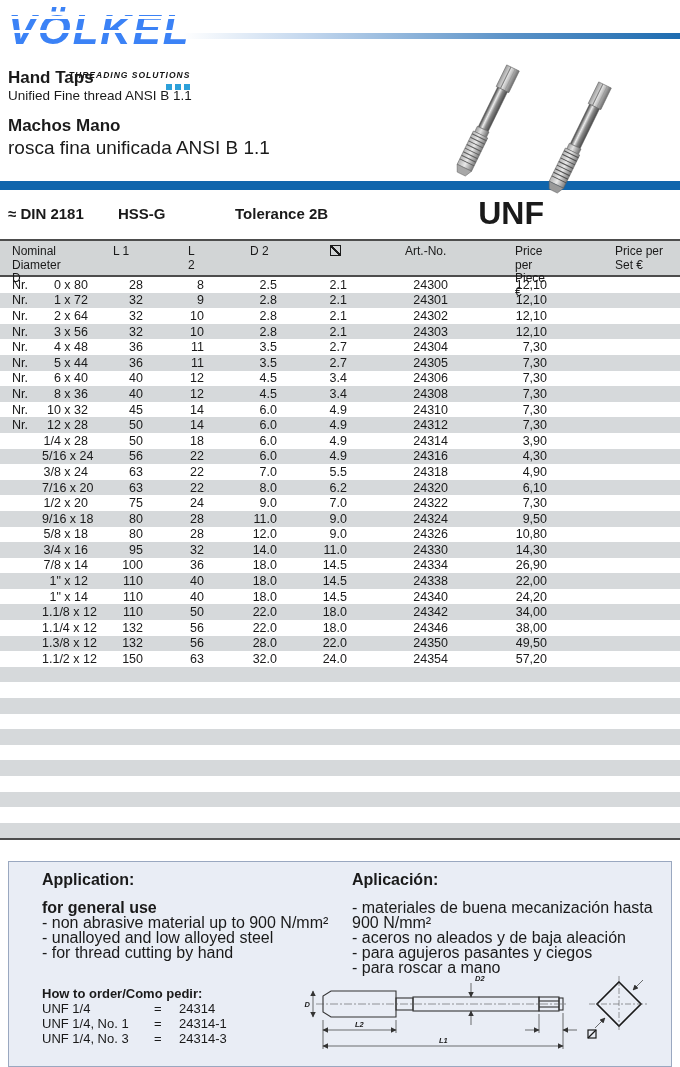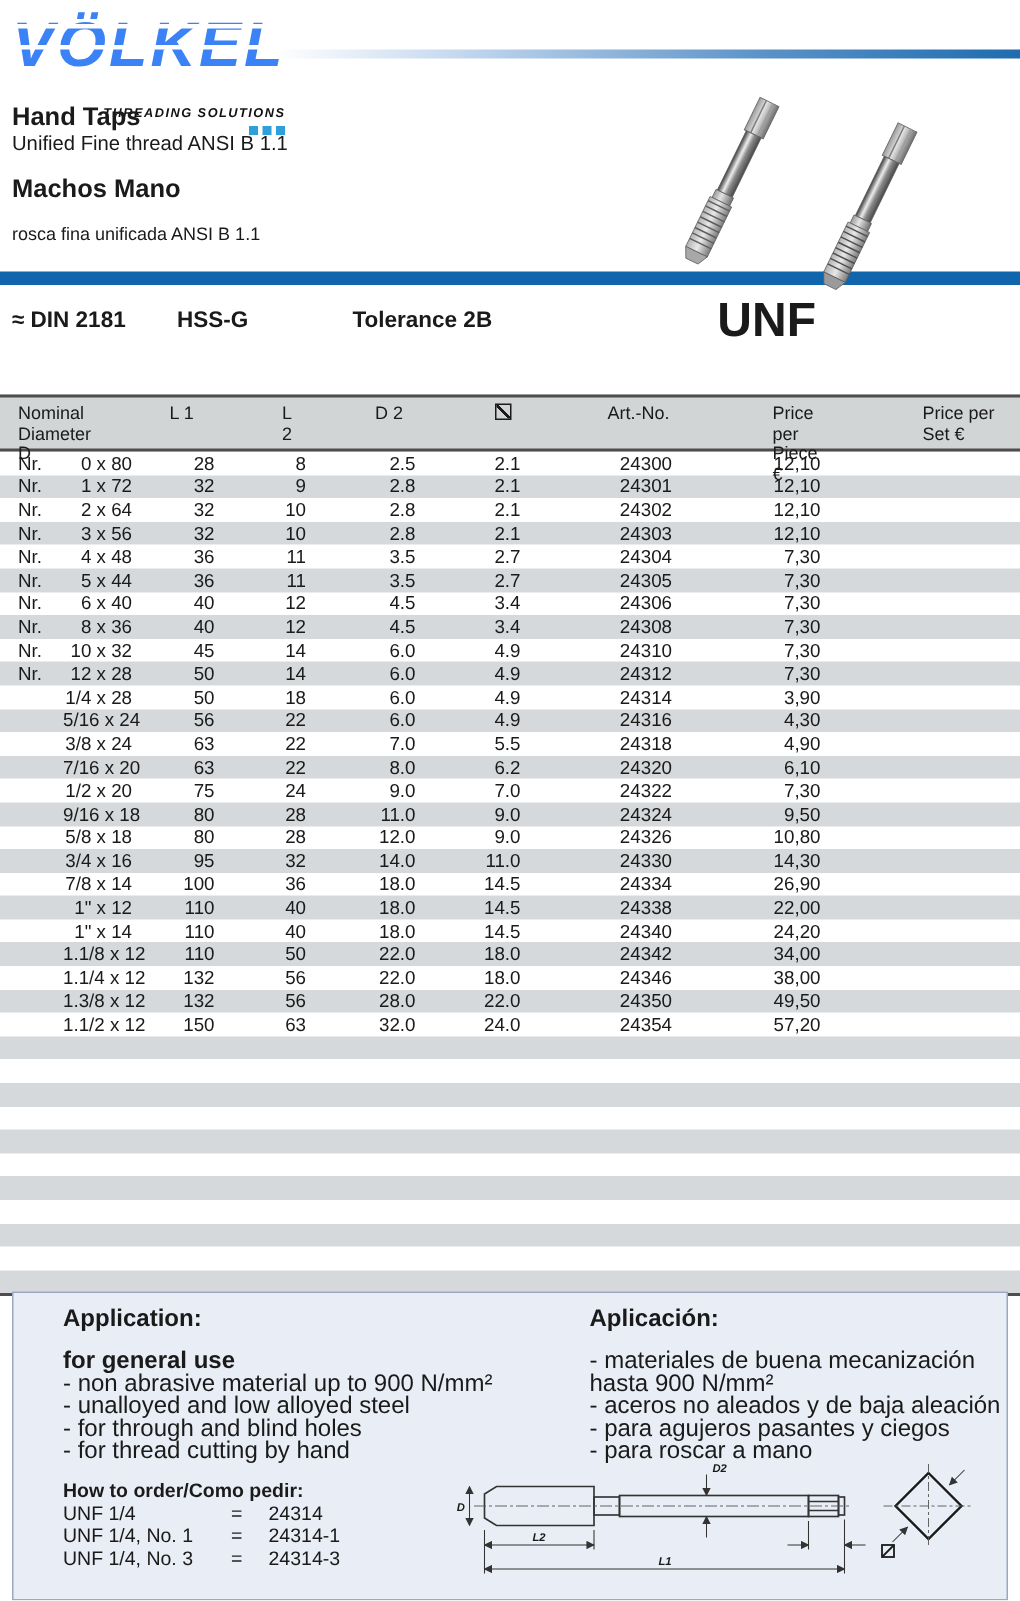--- a/index.html
+++ b/index.html
@@ -16,33 +16,33 @@
             font-size:8.5px;font-weight:bold;font-style:italic;letter-spacing:1px;color:#111;flex-direction:column;}
   .logo-squares{display:flex;gap:3px;margin-left:2px;}
   .logo-square{width:6px;height:6px;background:#2da0d9;}
 
   .top-strip{position:absolute;left:183px;top:33px;width:497px;height:6px;
              background:linear-gradient(90deg,rgba(200,220,240,0) 0%,#c3d7ee 25%,#5c93c8 65%,#1e6cb0 100%);}
 
   .title-en{position:absolute;left:8px;top:68px;font-size:17px;font-weight:bold;}
   .subtitle-en{position:absolute;left:8px;top:88px;font-size:13.5px;}
   .title-es{position:absolute;left:8px;top:116px;font-size:17px;font-weight:bold;}
-  .subtitle-es{position:absolute;left:8px;top:137px;font-size:12px;margin-top:12px;}
+  .subtitle-es{position:absolute;left:8px;top:137px;font-size:19px;}
 
   .blue-bar{position:absolute;left:0;top:181px;width:680px;height:9px;background:#1065ac;}
   .photo{position:absolute;left:450px;top:45px;width:230px;height:152px;z-index:5;}
 
   .spec{position:absolute;left:0;top:203px;width:552px;height:34px;font-size:15px;font-weight:bold;}
   .spec-din{position:absolute;left:8px;top:2px;}
   .spec-hss{position:absolute;left:118px;top:2px;}
   .spec-tol{position:absolute;left:235px;top:2px;}
   .spec-unf{position:absolute;right:8px;top:-8px;font-size:32px;}
 
   
-  .table{position:absolute;left:0;top:239px;width:680px;margin-top:24px;}
+  .table{position:absolute;left:0;top:239px;width:680px;}
   .thead{box-sizing:border-box;height:38px;background:#d2d5d6;
          border-top:2px solid #4d4d4d;border-bottom:2px solid #4d4d4d;
          display:grid;grid-template-columns:98px 45px 61px 73px 70px 101px 99px 133px;
          font-size:12px;line-height:13.5px;padding-top:4px;}
   .h1{padding-left:12px;} .h2{padding-left:15px;} .h3{padding-left:45px;}
   .h4{padding-left:46px;} .h5{padding-left:53px;} .h6{padding-left:58px;}
   .h7{padding-left:67px;} .h8{padding-left:68px;}
   .trow{display:grid;grid-template-columns:98px 45px 61px 73px 70px 101px 99px 133px;
         height:15.6px;align-items:center;font-size:12.5px;}
   .trow.striped{background:#d6d9db;}
@@ -52,21 +52,21 @@
   .cn{text-align:right;}
   .tbottom{border-bottom:2px solid #4d4d4d;}
 
   .sq-icon{display:inline-block;width:9px;height:9px;border:1.3px solid #1a1a1a;vertical-align:-1px;
            background:linear-gradient(45deg,transparent 44%,#1a1a1a 44%,#1a1a1a 56%,transparent 56%);}
 
   
   .app-box{position:absolute;left:8px;top:861px;width:664px;height:206px;box-sizing:border-box;
            background:#e9edf5;border:1px solid #9aa8c0;}
   .app-col{position:absolute;top:10px;font-size:16px;line-height:15px;}
-  .col-en{left:33px;} .col-es{left:343px;margin-left:41px;}
+  .col-en{left:33px;} .col-es{left:343px;}
   .app-title{font-weight:bold;margin-bottom:13px;}
   .app-heading{font-weight:bold;}
   .app-col ul{margin:0;padding:0;list-style:none;}
   .order{position:absolute;left:33px;top:124px;font-size:13px;line-height:15px;}
   .order-title{font-weight:bold;}
   .order-line{display:flex;}
   .order-item{width:112px;} .order-eq{width:25px;}
   .diagram{position:absolute;left:292px;top:100px;width:370px;height:100px;}
 </style>
 </head>
@@ -528,21 +528,20 @@
     <div class="tbottom"></div>
   </div>
 
   <div class="app-box">
     <div class="app-col col-en">
       <div class="app-title">Application:</div>
       <div class="app-heading">for general use</div>
       <ul>
         <li>- non abrasive material up to 900 N/mm²</li>
         <li>- unalloyed and low alloyed steel</li>
-        <li>- for through and blind holes</li>
         <li>- for thread cutting by hand</li>
       </ul>
     </div>
     <div class="app-col col-es">
       <div class="app-title">Aplicación:</div>
       <ul>
         <li>- materiales de buena mecanización hasta 900 N/mm²</li>
         <li>- aceros no aleados y de baja aleación</li>
         <li>- para agujeros pasantes y ciegos</li>
         <li>- para roscar a mano</li>

